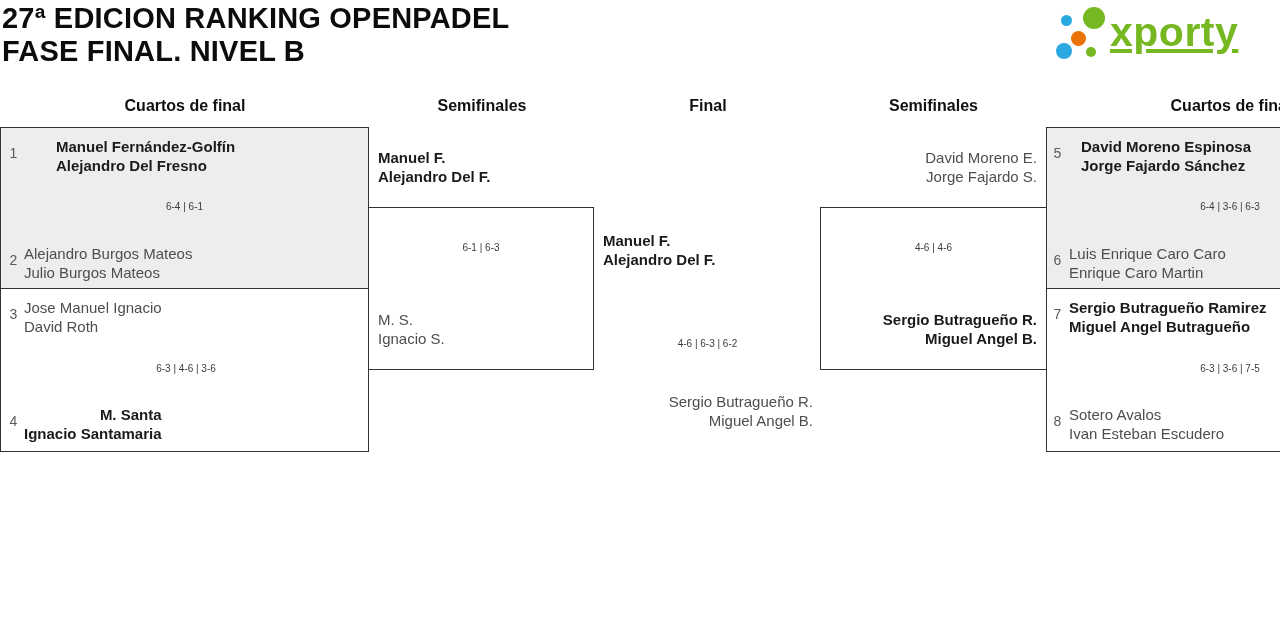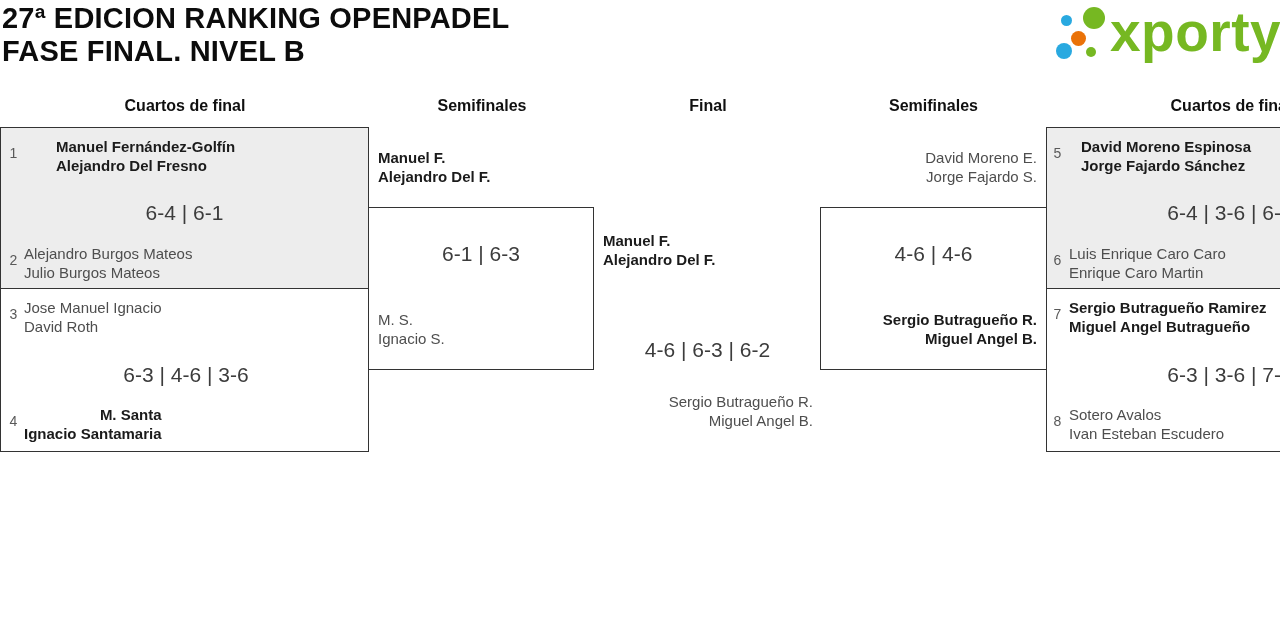--- a/index.html
+++ b/index.html
@@ -8,36 +8,36 @@
     background:#ffffff; font-family:"Liberation Sans", sans-serif;
     color:#111;
   }
   .abs { position:absolute; }
 
   
   .title { left:2px; top:2px; font-size:29px; line-height:33px; font-weight:700; color:#0c0c0c; letter-spacing:0.2px; }
 
   
   .dot { position:absolute; border-radius:50%; }
-  .logo-text { left:1110px; top:0; font-size:55px; line-height:65px; font-weight:700; color:#76b822; letter-spacing:0.5px; }
+  .logo-text { left:1110px; top:0; font-size:41px; line-height:65px; font-weight:700; color:#76b822; letter-spacing:0.5px;text-decoration:underline; }
 
   
   .round-label { position:absolute; top:97px; font-size:16px; font-weight:700; color:#101010; text-align:center; white-space:nowrap; }
 
   
   .box { position:absolute; box-sizing:border-box; border:1.5px solid #333; background:#fff; }
   .box.shaded { background:#ededed; }
 
   
   .team { position:absolute; font-size:15px; line-height:19px; white-space:nowrap; }
   .team.w { font-weight:700; color:#1b1b1b; }
   .team.l { font-weight:400; color:#4e4e4e; }
   .team.r { text-align:right; }
   .seed { position:absolute; width:15px; font-size:14px; color:#595959; text-align:center; }
-  .score { position:absolute; font-size:21px; color:#3c3c3c; text-align:center; white-space:nowrap; }
+  .score { position:absolute; font-size:10px; color:#3c3c3c; text-align:center; white-space:nowrap; }
 </style>
 </head>
 <body>
 
 <div id="app">
 
   <div class="abs title" style="position:absolute;">
     <div>27ª EDICION RANKING OPENPADEL</div>
     <div>FASE FINAL. NIVEL B</div>
   </div>

